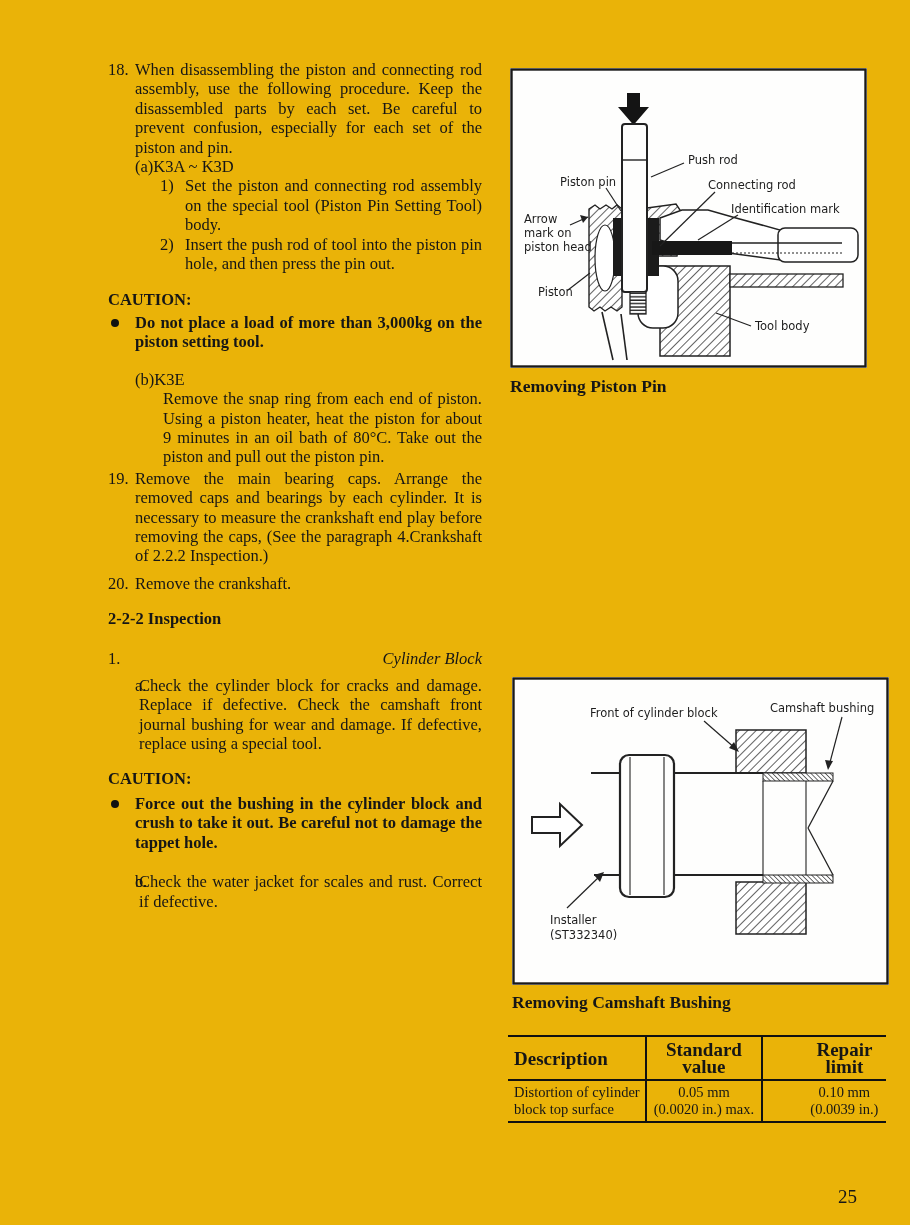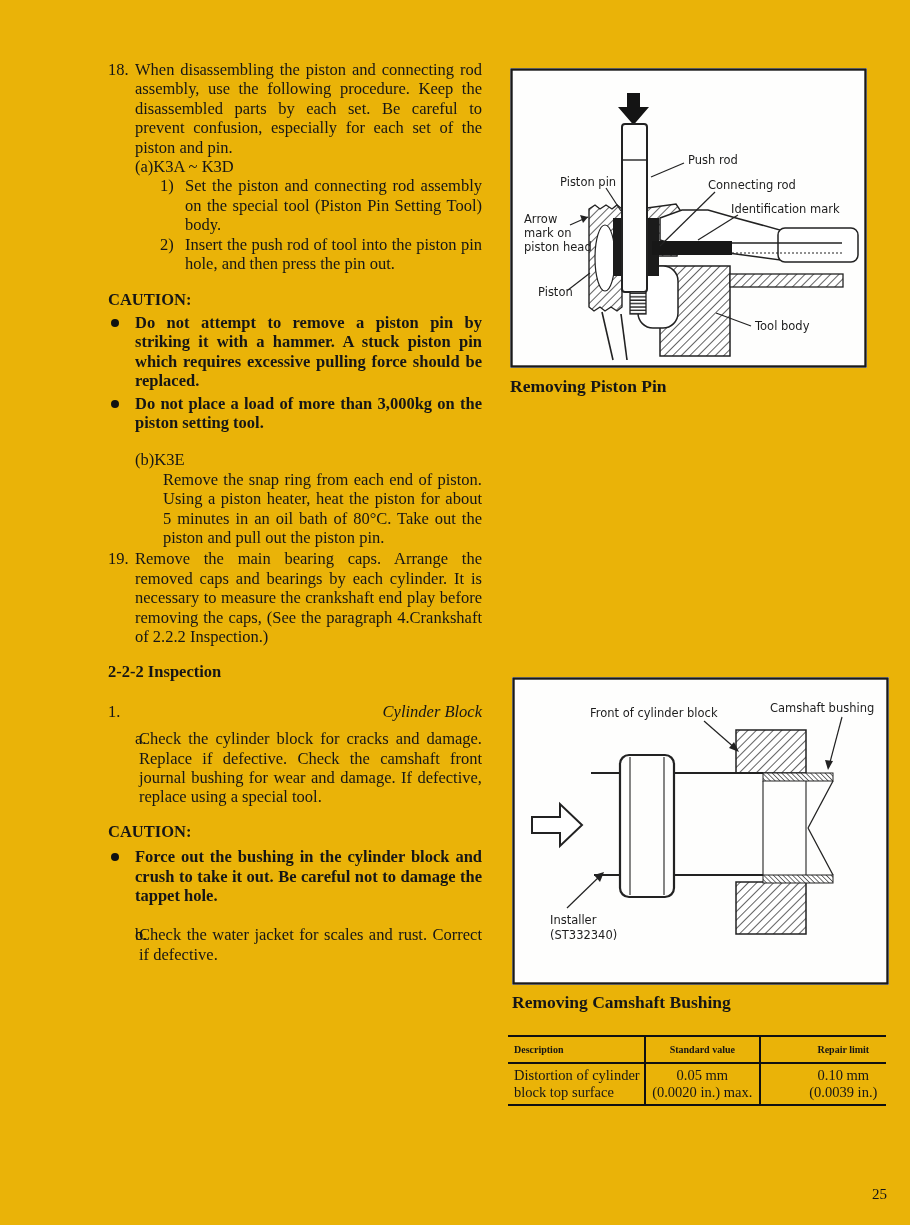--- a/index.html
+++ b/index.html
@@ -28,30 +28,30 @@
   .abc .body{margin-left:31px;}
 
   
   .fig{position:absolute;background:#fefefd;}
   .fig svg{display:block;}
   .figcap{position:absolute;font-weight:bold;font-size:17.5px;text-align:left;}
   .dlabel{font-family:"DejaVu Sans",sans-serif;font-size:11.5px;fill:#1d1d1d;}
 
   
   .spec{position:absolute;left:508px;top:1035px;width:378px;border-collapse:collapse;font-size:14.5px;line-height:17px;}
-  .spec th{border-bottom:2px solid #111;font-weight:bold;padding:4px 4px;text-align:center;font-size:10px;}
+  .spec th{border-bottom:2px solid #111;font-weight:bold;padding:4px 4px;text-align:center;font-size:19px;}
   .spec tr{border-top:2.5px solid #111;}
   .spec td{padding:3px 4px;vertical-align:middle;}
   .spec .c1{width:152px;text-align:left;padding-left:6px;}
   .spec .c2{width:128px;text-align:center;border-left:2px solid #111;border-right:2px solid #111;border-radius:10px;}
   .spec .c3{width:90px;text-align:center;padding-left:44px;}
   .spec{border-top:2.5px solid #111;border-bottom:2.5px solid #111;}
   .pre{white-space:pre-line;}
 
-  .pagenum{position:absolute;left:872px;top:1186px;font-size:15px;}
+  .pagenum{position:absolute;left:838px;top:1186px;font-size:19px;}
 </style>
 </head>
 <body>
 
 <div class="page">
 
   <div class="textcol">
 
     <div class="item mt2">
       <span class="num">18.</span>
@@ -66,35 +66,35 @@
     </div>
 
     <div class="item sub">
       <span class="num">2)</span>
       <div class="body">Insert the push rod of tool into the piston pin hole, and then press the pin out.</div>
     </div>
 
     <div class="caution-title">CAUTION:</div>
     <div class="cbullet">
       <span class="dot"></span>
-      <div class="body">Do not attempt to remove a piston pin by striking it with a hammer. A stuck piston pin which requires excessive pulling force should be replaced.</div>
-    </div>
-    <div class="cbullet">
-      <span class="dot"></span>
       <div class="body">Do not place a load of more than 3,000kg on the piston setting tool.</div>
     </div>
 
     <div class="alabel mt18">(b)K3E</div>
-    <div class="btext">Remove the snap ring from each end of piston. Using a piston heater, heat the piston for about 5 minutes in an oil bath of 80°C. Take out the piston and pull out the piston pin.</div>
+    <div class="btext">Remove the snap ring from each end of piston. Using a piston heater, heat the piston for about 9 minutes in an oil bath of 80°C. Take out the piston and pull out the piston pin.</div>
 
     <div class="item mt2">
       <span class="num">19.</span>
       <div class="body">Remove the main bearing caps. Arrange the removed caps and bearings by each cylinder. It is necessary to measure the crankshaft end play before removing the caps, (See the paragraph 4.Crankshaft of 2.2.2  Inspection.)</div>
     </div>
 
+    <div class="item mt8">
+      <span class="num">20.</span>
+      <div class="body">Remove the crankshaft.</div>
+    </div>
 
     <div class="heading mt23">2-2-2 Inspection</div>
 
     <div class="item lvl1 mt20">
       <span class="num">1.</span>
       <div class="body">Cylinder Block</div>
     </div>
 
     <div class="item abc mt8">
       <span class="num">a.</span>

